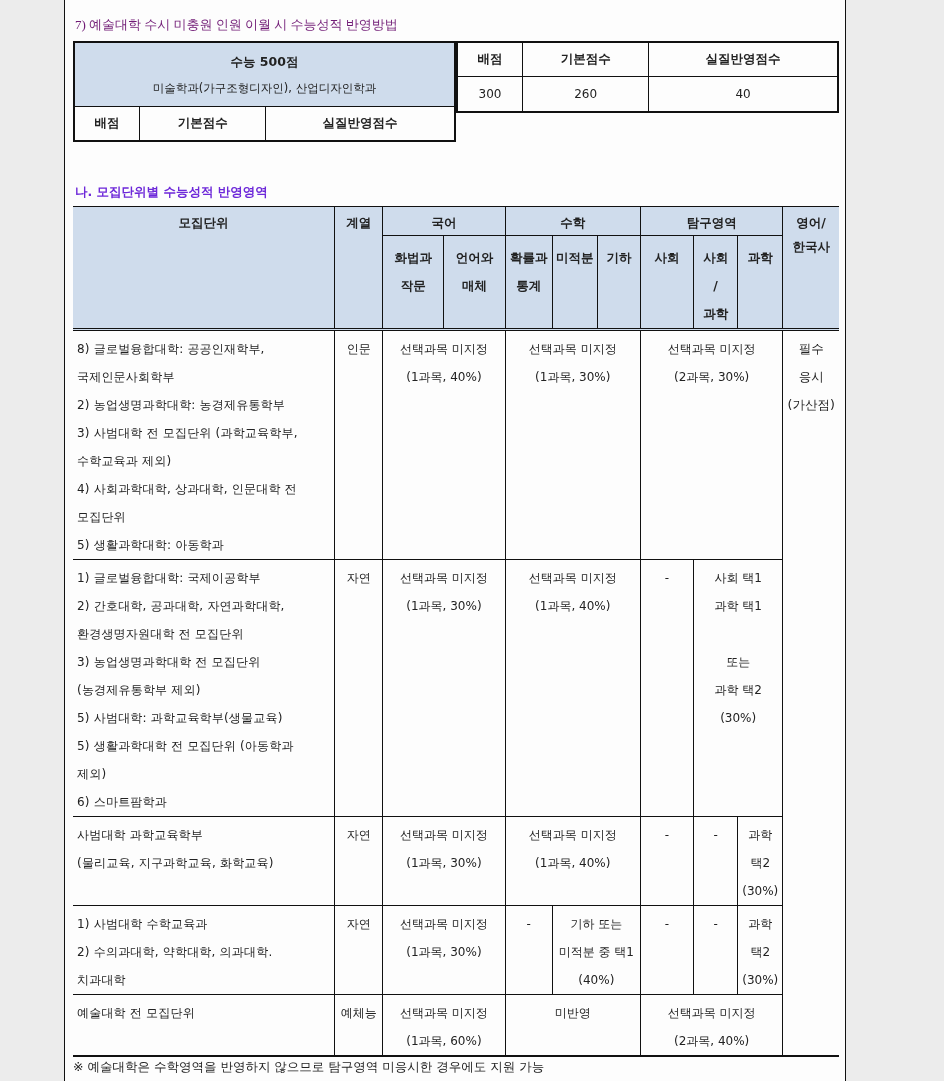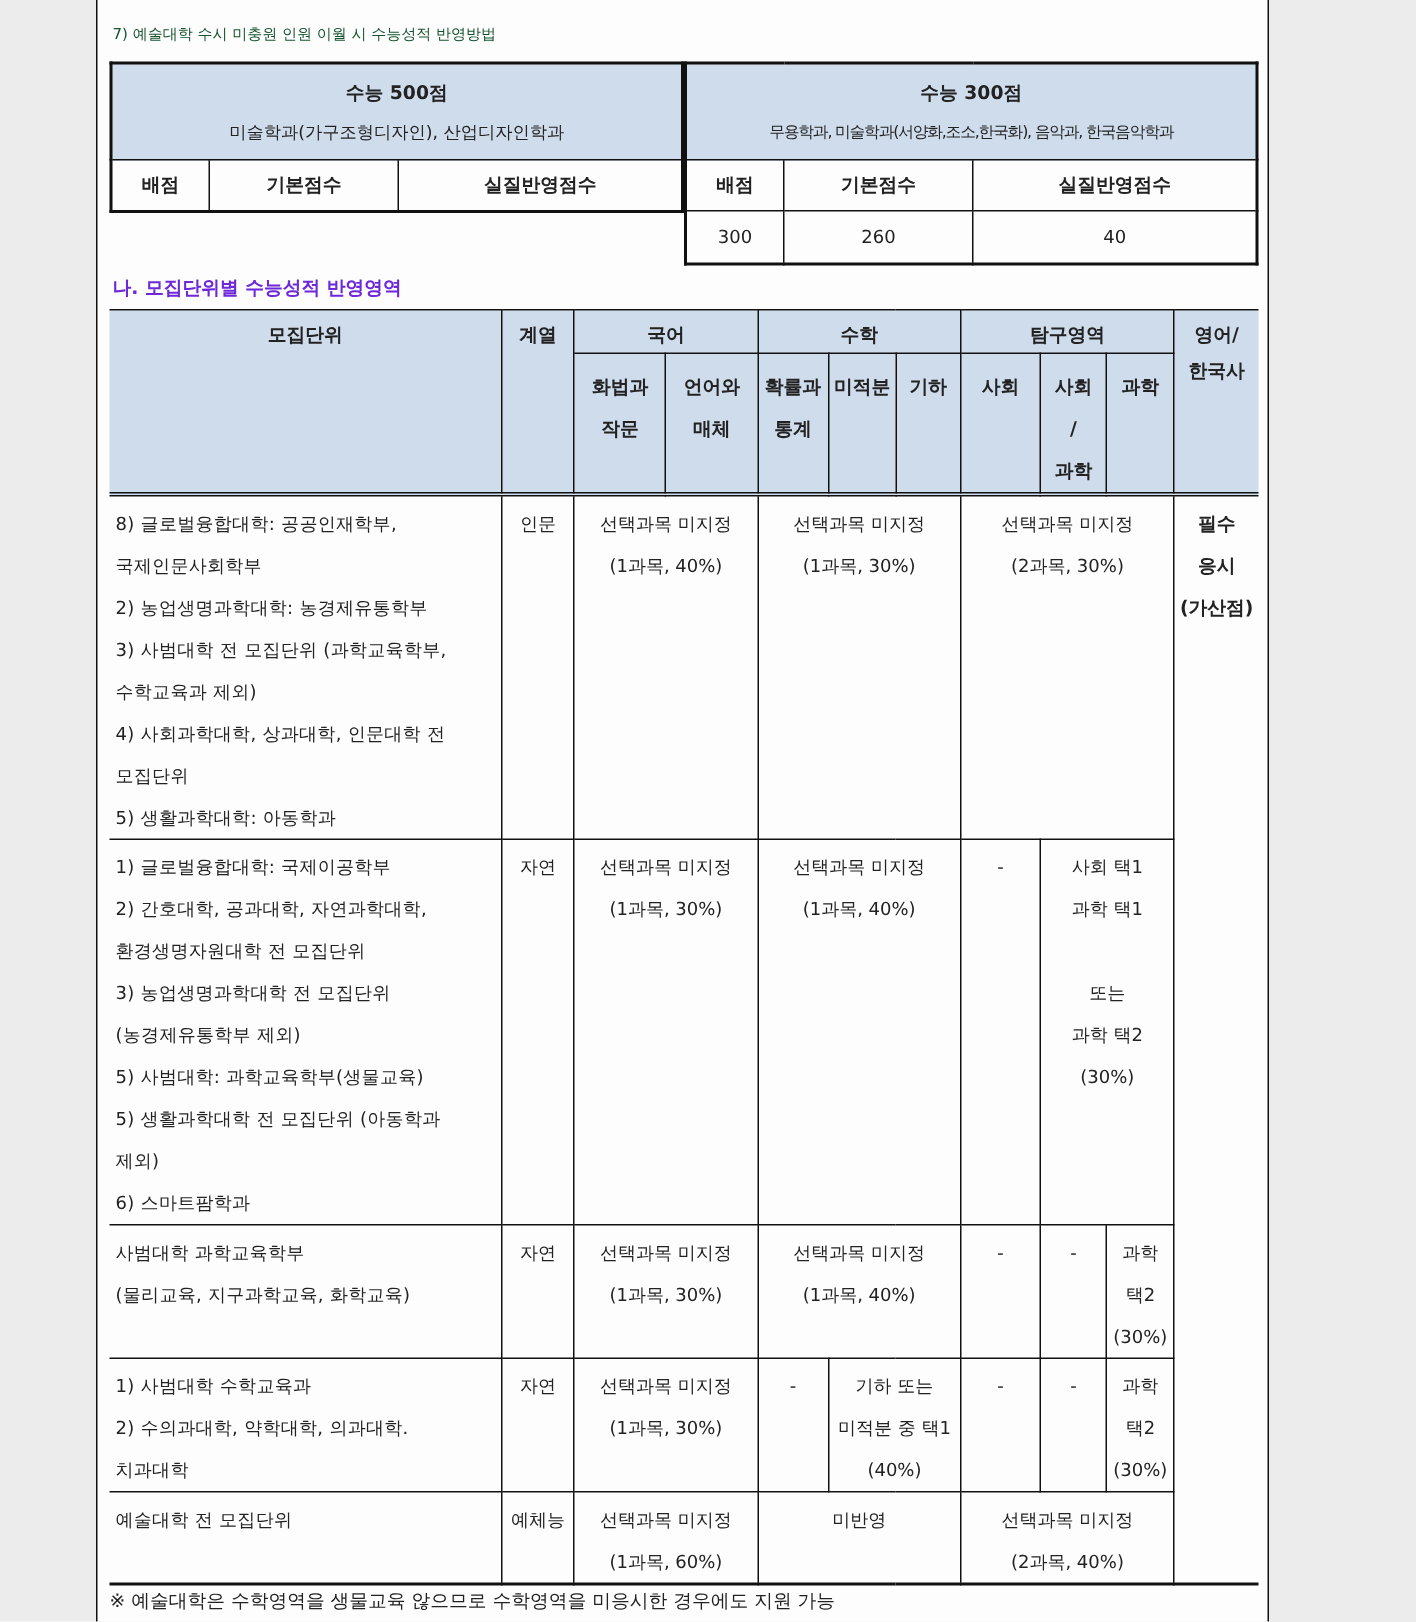--- a/index.html
+++ b/index.html
@@ -10,21 +10,21 @@
     color: #222;
     position: relative;
   }
   .page {
     position: absolute; left: 64px; top: 0; width: 782px; height: 1081px;
     background: #fdfdfd;
     border-left: 1px solid #111; border-right: 1px solid #111;
     box-sizing: border-box;
   }
   .abs { position: absolute; }
-  .title1 { left: 10px; top: 16px; font-size: 10px; color: #14532d; }
+  .title1 { left: 10px; top: 16px; font-size: 13px; color: #701a75; font-family: Liberation Serif, serif; }
   .title2 { left: 10px; top: 184px; font-size: 12.5px; font-weight: bold; color: #6d28d9; }
   .note { left: 8px; top: 1059px; font-size: 12.5px; color: #222; }
 
   
   .t1 { position: absolute; top: 41px; border: 2px solid #111; border-collapse: collapse; background: #fdfdfd; }
   .t1 td { border: 1px solid #111; text-align: center; font-size: 12px; padding: 0; }
   .t1 .hdr { background: #cfdcec; height: 63px; }
   .t1 .hdr .h { font-weight: bold; font-size: 12.5px; display: block; margin-bottom: 10px; }
   .t1 .hdr .s { font-size: 11.5px; display: block; }
   .t1 .col { font-weight: bold; height: 33px; font-size: 12.5px; margin-left: 16px; }
@@ -40,21 +40,21 @@
     border-bottom: 2px solid #111;
   }
   .t2 td { border: 1px solid #111; font-size: 12px; vertical-align: top; text-align: center; padding: 0; line-height: 28px; }
   .t2 thead td { background: #cfdcec; font-weight: bold; font-size: 12.5px; }
   .t2 thead tr.r1 td { padding-top: 4px; line-height: 24px; }
   .t2 thead tr.r2 td { padding-top: 8px; line-height: 28px; }
   .t2 thead tr.r2 { height: 92px; }
   .t2 thead { border-bottom: 3px double #111; }
   .t2 tbody td { padding-top: 4px; }
   .t2 td.unit { text-align: left; padding-left: 4px; font-size: 12px; letter-spacing: 0.2px; }
-  .t2 td.eng { font-weight: bold; font-size: 12.5px; }
+  .t2 td.eng { font-weight: normal; font-size: 12.5px; }
   .t2 .first { border-left: none; }
   .t2 .last { border-right: none; }
   .line { display: block; }
 </style>
 </head>
 <body>
 
 <div class="page">
 
   <div class="abs title1">7) 예술대학 수시 미충원 인원 이월 시 수능성적 반영방법</div>
@@ -70,26 +70,20 @@
     <tr>
       <td class="col">배점</td>
       <td class="col">기본점수</td>
       <td class="col">실질반영점수</td>
     </tr>
   </tbody>
     </table>
 
   <table class="t1 right">
     <tbody>
-        <tr>
-      <td colspan="3" class="hdr">
-        <span class="h">수능 300점</span>
-        <span class="s">무용학과, 미술학과(서양화,조소,한국화), 음악과, 한국음악학과</span>
-      </td>
-    </tr>
     <tr>
       <td class="col">배점</td>
       <td class="col">기본점수</td>
       <td class="col">실질반영점수</td>
     </tr>
     <tr>
       <td class="val">300</td>
       <td class="val">260</td>
       <td class="val">40</td>
     </tr>
@@ -273,14 +267,14 @@
         </td>
         <td colspan="3">미반영</td>
         <td colspan="3">
           <span class="line">선택과목 미지정</span>
           <span class="line">(2과목, 40%)</span>
         </td>
       </tr>
     </tbody>
   </table>
 
-  <div class="abs note">※ 예술대학은 수학영역을 생물교육 않으므로 수학영역을 미응시한 경우에도 지원 가능</div>
+  <div class="abs note">※ 예술대학은 수학영역을 반영하지 않으므로 탐구영역 미응시한 경우에도 지원 가능</div>
 </div>
 
 </body></html>

